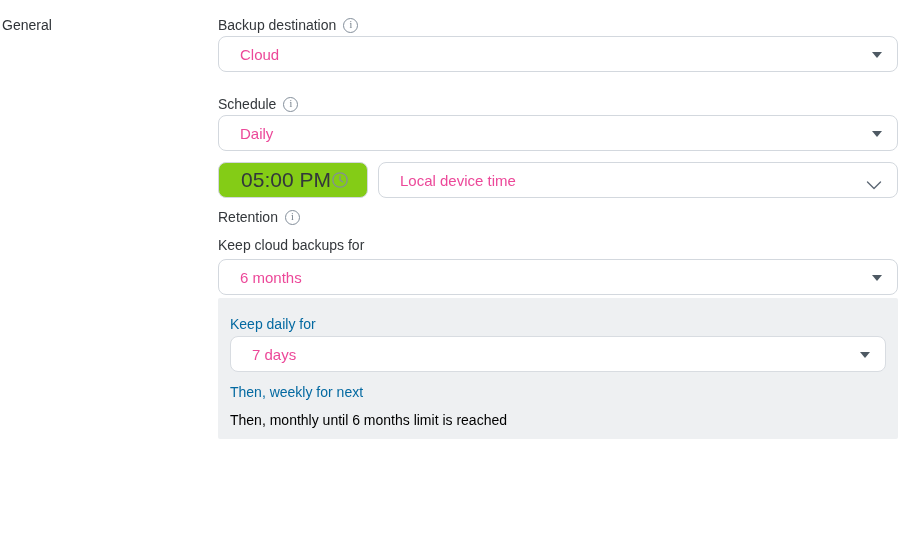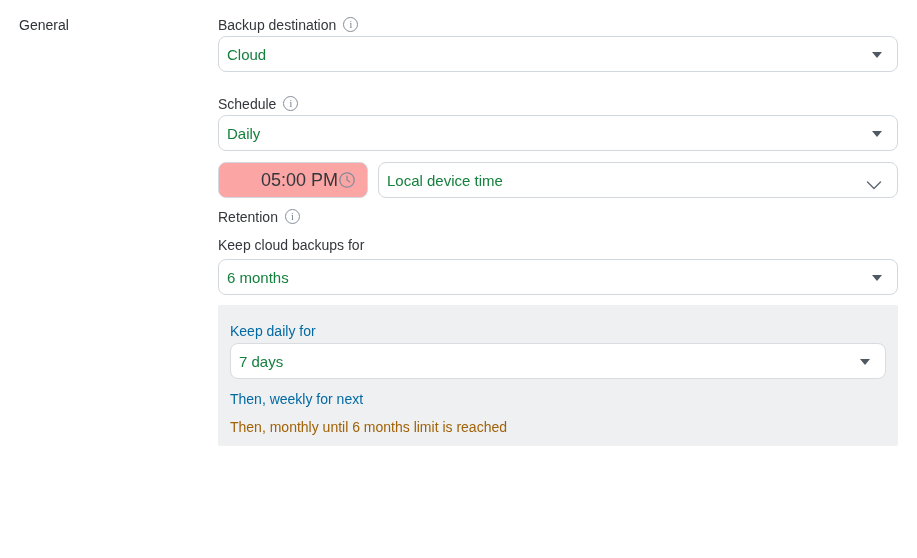--- a/index.html
+++ b/index.html
@@ -6,106 +6,106 @@
   html, body {
     width: 917px; height: 558px;
     background: #ffffff;
     font-family: "Liberation Sans", "DejaVu Sans", sans-serif;
     color: #33373b;
     overflow: hidden;
   }
   .page { position: relative; width: 917px; height: 558px; }
 
   .section-label {
-    position: absolute; left: 19px; top: 17px;
+    position: absolute; left: 2px; top: 17px;
     font-size: 14px; line-height: 16px; color: #2e3237;
   }
 
   .form-col {
     position: absolute; left: 218px; top: 17px; width: 680px;
   }
 
   .field-label {
-    display: flex; 
+    display: flex; align-items: center;
     font-size: 14px; line-height: 16px; color: #33373b;
     margin-bottom: 3px;
   }
   .field-label.spaced { margin-bottom: 6px; }
 
   .info-icon {
     display: inline-flex; align-items: center; justify-content: center;
     width: 15px; height: 15px; margin-left: 7px;
     border: 1px solid #848f9b; border-radius: 50%;
     color: #6e7984; font-size: 10px; line-height: 1;
     font-family: "Liberation Serif", serif;
     cursor: default; flex: 0 0 auto;
   }
 
   .select {
     position: relative;
     display: flex; align-items: center;
     height: 36px; width: 100%;
     background: #fff;
     border: 1px solid #d3d8de; border-radius: 8px;
-    padding: 0 34px 0 8px;
-    font-size: 15px; color: #15803d;
+    padding: 0 34px 0 21px;
+    font-size: 15px; color: #ec4899;
     cursor: pointer;
   }
   .caret {
     position: absolute; right: 15px; top: 50%;
     margin-top: -2px;
     width: 0; height: 0;
     border-left: 5px solid transparent;
     border-right: 5px solid transparent;
     border-top: 6px solid #4e5963;
   }
   .chevron { position: absolute; right: 15px; top: 50%; margin-top: -4px; }
 
   .mb24 { margin-bottom: 24px; }
   .mb10 { margin-bottom: 11px; }
 
   .time-row { display: flex; gap: 10px; margin-bottom: 11px; }
   .time-input {
     position: relative;
-    display: flex; align-items: center; justify-content: flex-end;
+    display: flex; align-items: center; justify-content: center;
     width: 150px; height: 36px; flex: 0 0 auto;
     border: 1px solid #d3d8de; border-radius: 8px;
     padding: 0 11px 0 15px;
-    font-size: 18px; background: #fca5a5; cursor: text;
+    font-size: 21px; background: #84cc16; cursor: text;
   }
   .tz-select { flex: 1 1 auto; }
 
   .checkbox-row {
     display: flex; align-items: center;
     height: 18px; margin-bottom: 22px; margin-left: 2px;
     font-size: 14px; cursor: pointer;
   }
   .checkbox-box {
     width: 16px; height: 16px; flex: 0 0 auto;
     border: 1px solid #c4cbd3; border-radius: 3px;
     background: #fff; margin-right: 11px;
   }
 
   .retention-head { margin-bottom: 12px; }
 
-  .keep-select { margin-bottom: 10px; }
+  .keep-select { margin-bottom: 3px; }
 
   .retention-panel {
     background: #eef0f2; border-radius: 2px;
     padding: 18px 12px 11px 12px;
     margin-bottom: 11px;
   }
   .panel-label {
     font-size: 14px; line-height: 16px; color: #0369a1;
     margin-bottom: 4px;
   }
   .panel-label.gap-top { margin-top: 12px; margin-bottom: 6px; }
   .panel-select { border-color: #d8dce1; }
   .panel-note {
-    font-size: 14px; line-height: 16px; color: #a16207;
+    font-size: 14px; line-height: 16px; color: #000000;
     margin-top: 12px;
   }
 
   .reset-row {
     display: flex; align-items: center; justify-content: flex-end;
     padding-right: 13px; height: 18px;
     color: #9aa4b2; font-size: 14.5px;
     cursor: pointer;
   }
   .reset-icon { margin-right: 9px; display: inline-flex; }

